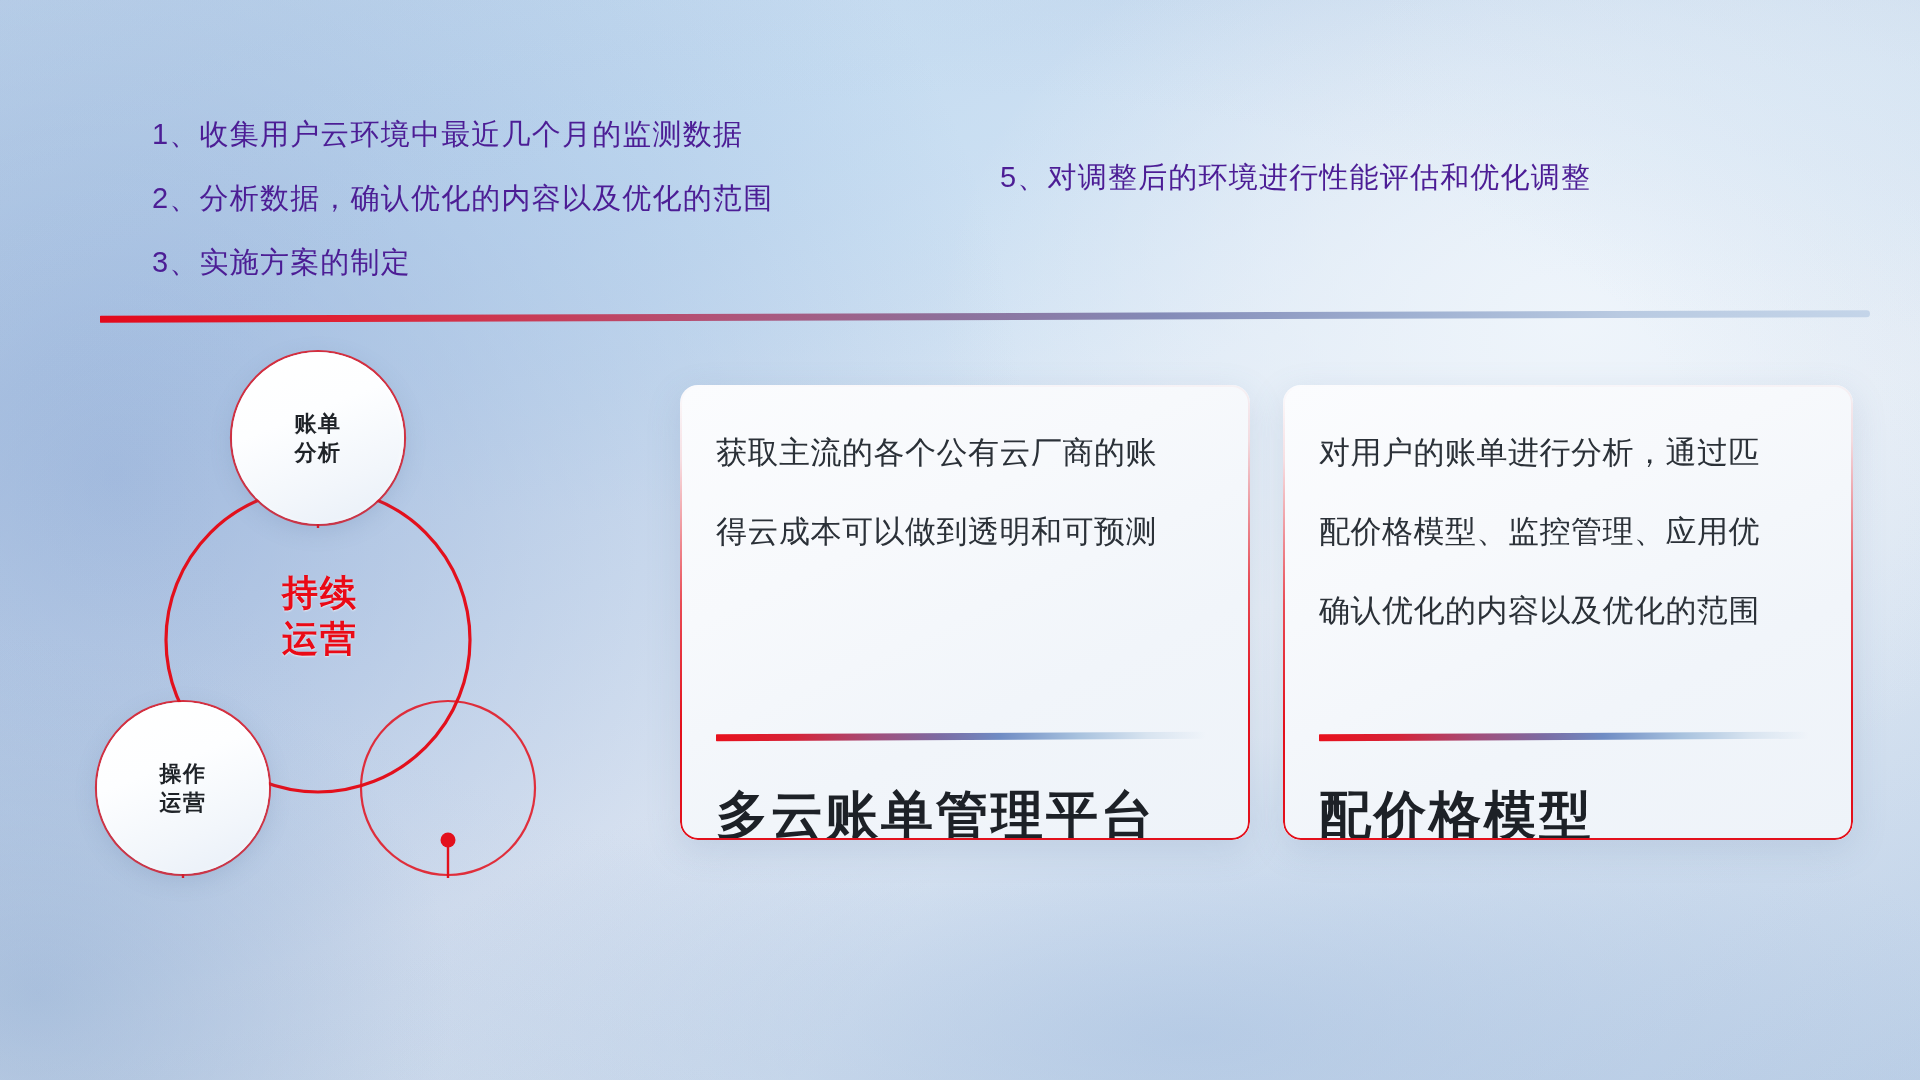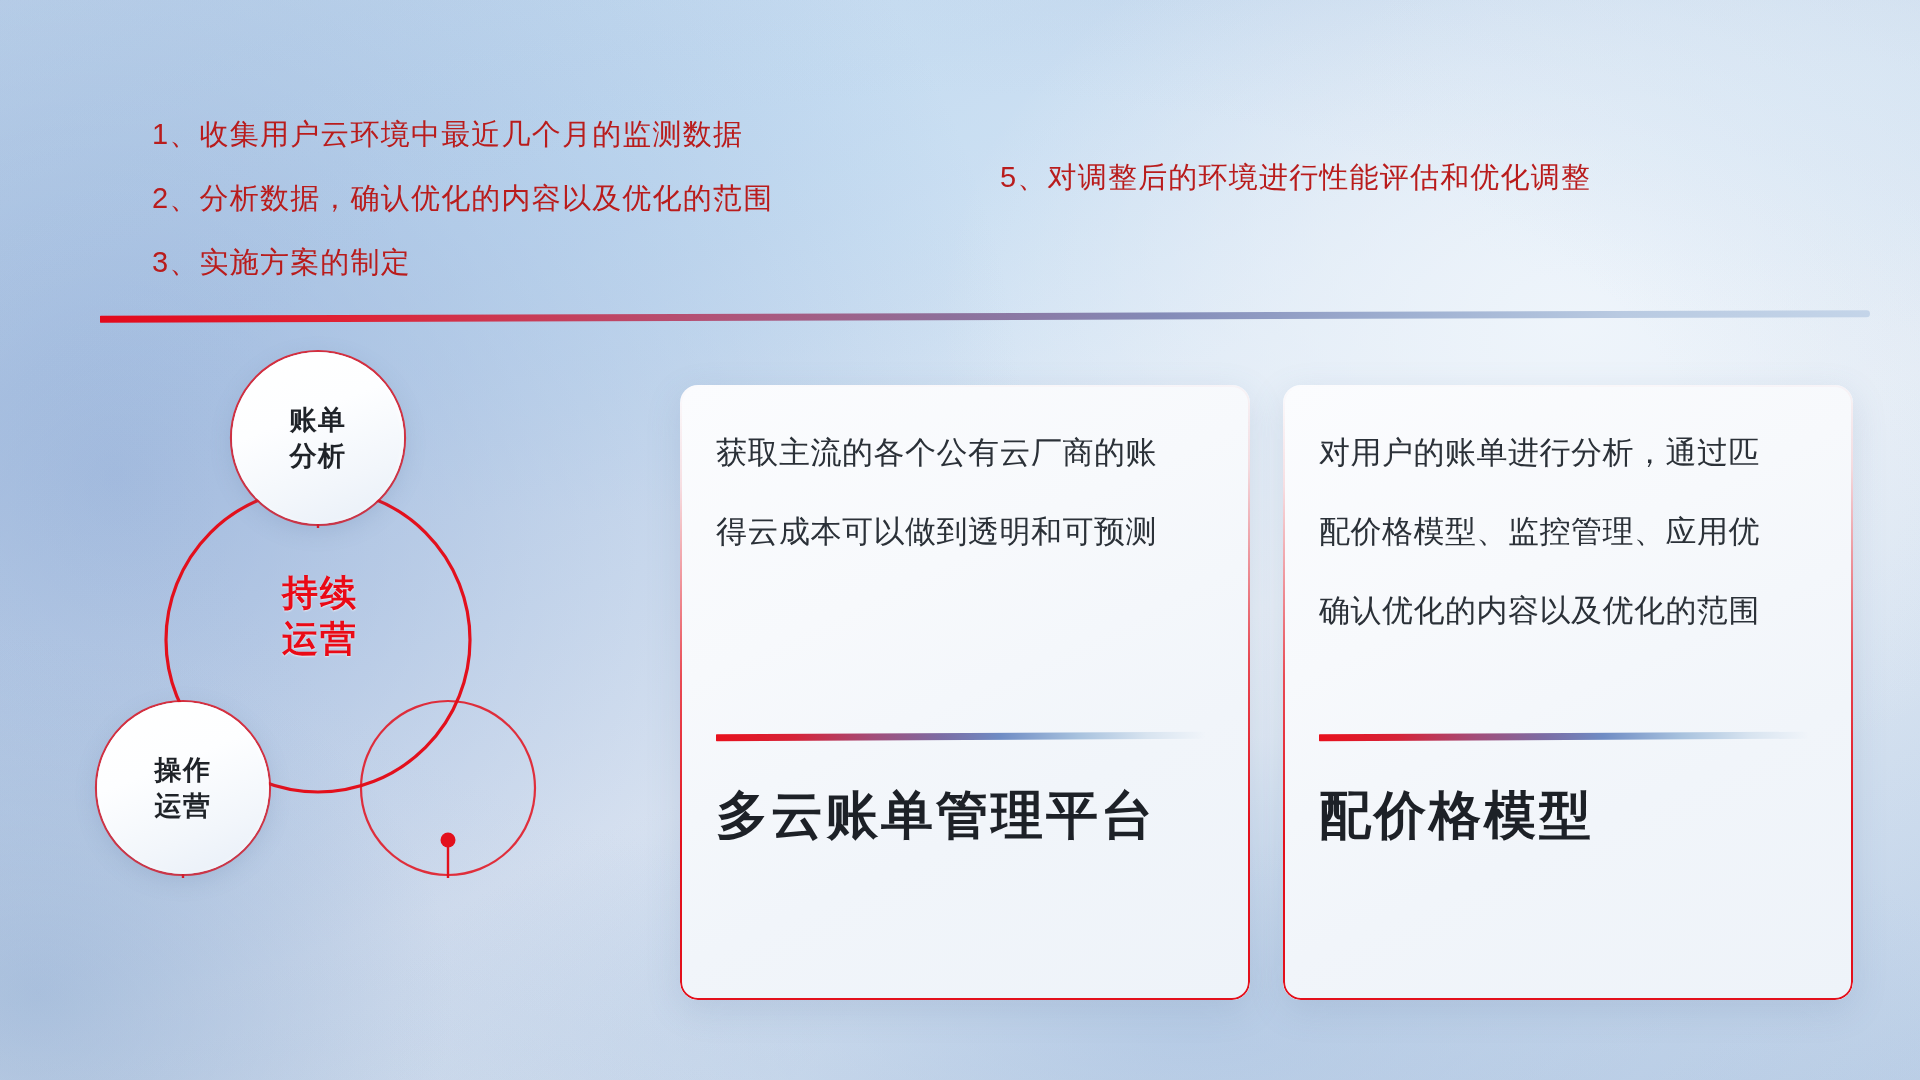--- a/index.html
+++ b/index.html
@@ -41,21 +41,21 @@
 
   
   #content { position:absolute; inset:0; z-index:2; }
 
   
   .steps-col { position:absolute; }
   #steps-left  { left:152px; top:120px; }
   #steps-right { left:1000px; top:163px; }
   .step-item {
     font-size:29px;
-    color:#b91c1c;
+    color:#4c1d95;
     letter-spacing:1.2px;
     line-height:1.0;
     white-space:nowrap;
     margin-bottom:35px;
     font-weight:400;
   }
 
   
   #top-divider {
     position:absolute;
@@ -73,41 +73,41 @@
 
   .node-circle {
     position:absolute;
     border-radius:50%;
     background:linear-gradient(158deg,#ffffff 0%,#fdfeff 38%,#f2f6fb 72%,#e7eef7 100%);
     box-shadow:0 6px 22px rgba(95,125,165,0.22), inset 0 2px 6px rgba(255,255,255,0.9);
     display:flex; align-items:center; justify-content:center;
     text-align:center;
   }
   .node-label {
-    font-size:27px; font-weight:700; color:#1f2328;
+    font-size:22px; font-weight:700; color:#1f2328;
     line-height:1.34; letter-spacing:1.5px;
   }
   #node-top  { left:132px; top:12px;  width:172px; height:172px; }
   #node-bl   { left:-3px;  top:362px; width:172px; height:172px; }
   #node-br   { left:262px; top:362px; width:172px; height:172px; }
 
   #center-label {
     position:absolute;
     left:160px; top:230px; width:120px;
     text-align:center;
     color:#ea0a16;
     font-size:36px; font-weight:800;
     line-height:1.28; letter-spacing:2px;
     text-shadow:0 1px 2px rgba(255,255,255,0.65);
   }
 
   
   .card {
     position:absolute;
-    top:385px; width:570px; height:615px;
+    top:385px; width:570px; height:455px;
     border-radius:18px;
     background:linear-gradient(155deg,#fbfcfe 0%,#f7f9fc 34%,#f1f5fa 66%,#eef3f9 100%);
     box-shadow:0 10px 34px rgba(86,118,160,0.17);
     overflow:hidden;
   }
   .card::after {
     content:"";
     position:absolute; inset:0;
     border-radius:18px;
     border:2.5px solid #e3101c;

